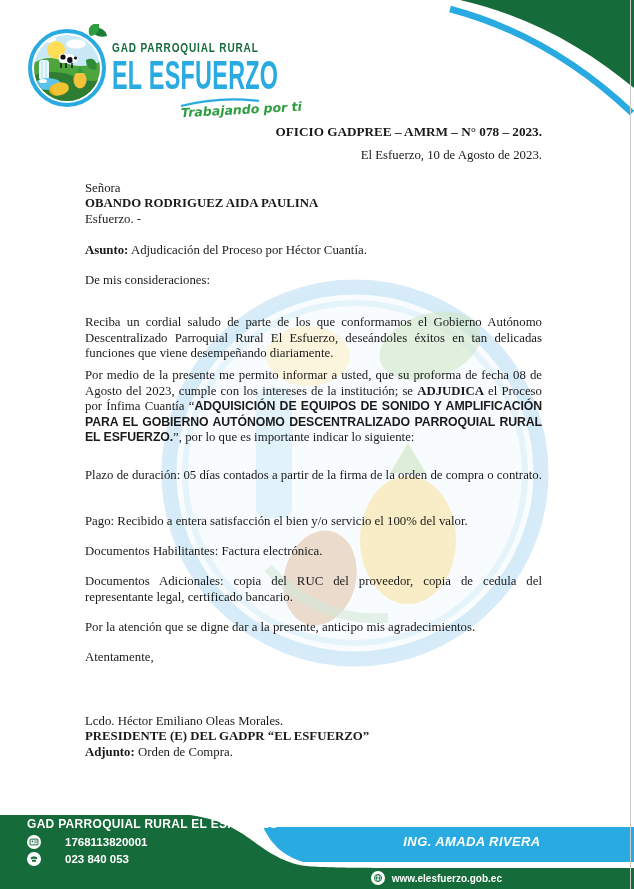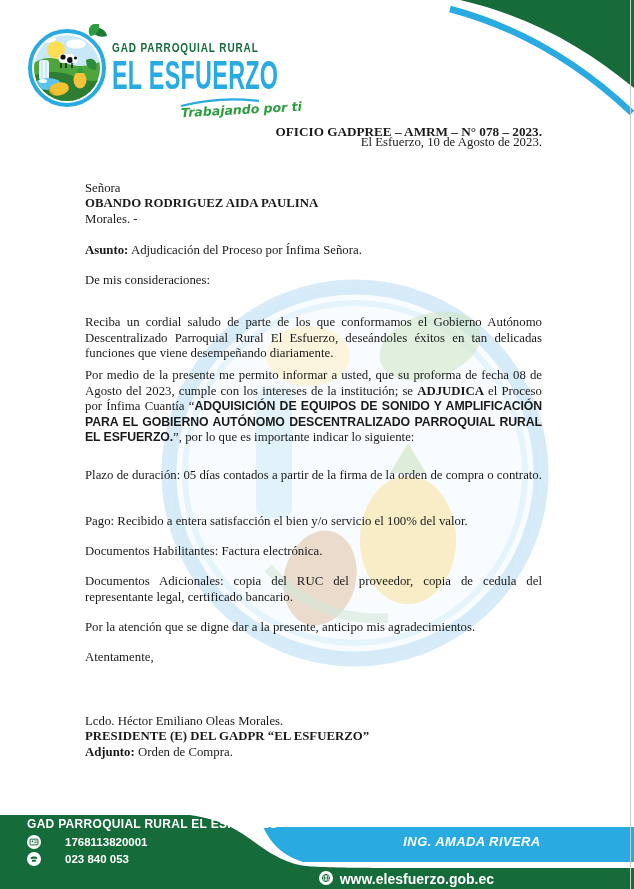--- a/index.html
+++ b/index.html
@@ -41,22 +41,22 @@
   .f-row{position:absolute;left:27px;color:#fff;font-family:"Liberation Sans",sans-serif;
          font-weight:700;font-size:11.5px;display:flex;align-items:center;gap:24px;white-space:nowrap;}
   .f-addr{align-items:flex-start;}
   .f-addr .txt{font-size:10.4px;line-height:11px;font-weight:700;}
   .icn{width:14px;height:14px;border-radius:50%;background:#fff;display:flex;align-items:center;
        justify-content:center;flex:0 0 14px;}
   .president{position:absolute;left:310px;top:22px;width:324px;text-align:center;color:#fff;
              font-family:"Liberation Sans",sans-serif;font-style:italic;}
   .p-name{font-weight:800;font-size:13px;letter-spacing:.4px;line-height:18px;}
   .p-title{font-weight:700;font-size:10.5px;letter-spacing:.6px;line-height:11px;}
-  .website{position:absolute;right:18px;top:60px;color:#fff;font-family:"Liberation Sans",sans-serif;
-           font-weight:700;font-size:14px;display:flex;align-items:flex-start;gap:7px;}
+  .website{position:absolute;right:10px;top:60px;color:#fff;font-family:"Liberation Sans",sans-serif;
+           font-weight:700;font-size:10px;display:flex;align-items:center;gap:7px;}
 </style>
 </head>
 <body>
 
 <div class="page">
 
   <svg class="watermark" width="394" height="420" viewBox="0 0 394 420">
     <circle cx="197" cy="205" r="186" fill="#F4FAFD" fill-opacity="0.55" stroke="#C9E6F5" stroke-opacity="0.75" stroke-width="15"></circle>
     <circle cx="197" cy="205" r="170" fill="none" stroke="#DDF0FA" stroke-opacity="0.7" stroke-width="6"></circle>
     <ellipse cx="150" cy="88" rx="42" ry="30" fill="#FBEFC0" fill-opacity="0.55"></ellipse>
@@ -116,27 +116,27 @@
     <div class="tagline">Trabajando por ti</div>
   </div>
 
   <svg class="corner-svg" width="186" height="116" viewBox="0 0 186 116">
     <path d="M12 0 L186 0 L186 88 C138 48 82 16 12 0 Z" fill="#156B3A"></path>
     <path d="M2 9 C70 27 130 62 184 113" stroke="#29ABE2" stroke-width="6.5" fill="none"></path>
   </svg>
 
   <div class="content">
     <div class="blk right b" style="top:124px;font-size:13.2px;">OFICIO GADPREE – AMRM – N° 078 – 2023.</div>
-    <div class="blk right" style="top:135px;">El Esfuerzo, 10 de Agosto de 2023.</div>
+    <div class="blk right" style="top:148px;">El Esfuerzo, 10 de Agosto de 2023.</div>
 
     <div class="blk" style="top:181px;">Señora</div>
     <div class="blk b" style="top:196px;">OBANDO RODRIGUEZ AIDA PAULINA</div>
-    <div class="blk" style="top:212px;">Morales. -</div>
-
-    <div class="blk" style="top:243px;"><span class="b">Asunto:</span><span> Adjudicación del Proceso por Ínfima Señora.</span></div>
+    <div class="blk" style="top:212px;">Esfuerzo. -</div>
+
+    <div class="blk" style="top:243px;"><span class="b">Asunto:</span><span> Adjudicación del Proceso por Héctor Cuantía.</span></div>
 
     <div class="blk" style="top:273px;">De mis consideraciones:</div>
 
     <div class="blk just" style="top:315px;">Reciba un cordial saludo de parte de los que conformamos el Gobierno Autónomo Descentralizado Parroquial Rural El Esfuerzo, deseándoles éxitos en tan delicadas funciones que viene desempeñando diariamente.</div>
 
     <div class="blk just" style="top:368px;"><span>Por medio de la presente me permito informar a usted, que su proforma de fecha 08 de Agosto del 2023, cumple con los intereses de la institución; se </span><span class="b">ADJUDICA</span><span> el Proceso por Ínfima Cuantía “</span><span class="bsans">ADQUISICIÓN DE EQUIPOS DE SONIDO Y AMPLIFICACIÓN PARA EL GOBIERNO AUTÓNOMO DESCENTRALIZADO PARROQUIAL RURAL EL ESFUERZO.</span><span>”, por lo que es importante indicar lo siguiente:</span></div>
 
     <div class="blk just" style="top:468px;">Plazo de duración: 05 días contados a partir de la firma de la orden de compra o contrato.</div>
     <div class="blk" style="top:514px;">Pago: Recibido a entera satisfacción el bien y/o servicio el 100% del valor.</div>
     <div class="blk" style="top:544px;">Documentos Habilitantes: Factura electrónica.</div>

